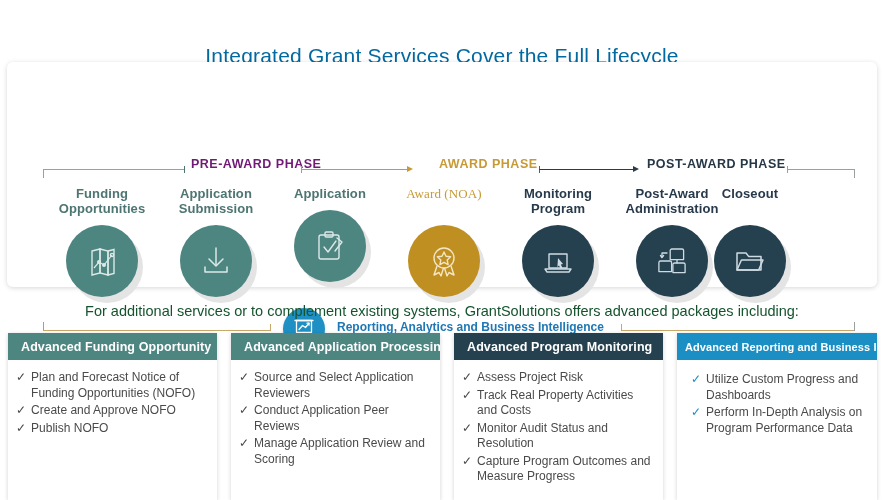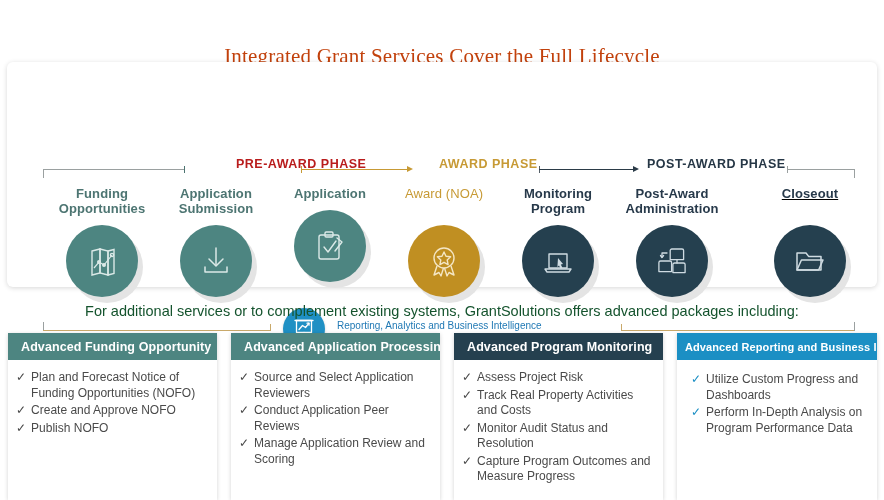--- a/index.html
+++ b/index.html
@@ -15,51 +15,51 @@
   
   .lifecycle-card{
     position:absolute;left:7px;top:62px;width:870px;height:225px;
     background:#ffffff;
     border-radius:6px;
     box-shadow:0 1px 5px rgba(0,0,0,.16);
   }
   .deck-title{
     position:absolute;left:0;top:44px;width:884px;
     text-align:center;
-    font-size:21px;color:#c2410c;letter-spacing:.2px;font-family:Liberation Serif, serif;
+    font-size:21px;color:#0369a1;letter-spacing:.2px;
   }
 
   
   .phase-band{
     position:absolute;left:36px;top:96px;width:812px;height:22px;
   }
   .phase-label{
     position:absolute;top:-1px;
     font-size:12.5px;font-weight:bold;letter-spacing:.5px;white-space:nowrap;
   }
-  .phase-pre{left:148px;color:#b91c1c;margin-left:45px;}
+  .phase-pre{left:148px;color:#701a75;}
   .phase-award{left:396px;color:#c79a35;}
   .phase-post{left:604px;color:#263746;}
 
   .ln{position:absolute;height:1px;top:11px;}
   .tick{position:absolute;width:1px;height:7px;top:8px;}
   .arrowhead{
     position:absolute;top:7.5px;width:0;height:0;
     border-top:3.5px solid transparent;border-bottom:3.5px solid transparent;
   }
   .cap{position:absolute;width:1px;height:9px;top:11px;}
 
   
   .steps{position:absolute;left:36px;top:124px;width:812px;height:110px;}
   .step{position:absolute;top:0;width:118px;text-align:center;}
   .step-label{
     font-size:13px;line-height:15px;font-weight:bold;color:#4d7572;
     letter-spacing:.1px;
   }
-  .step.gold .step-label{color:#c79a35;font-weight:normal;}
+  .step.gold .step-label{color:#c79a35;font-weight:normal;font-family:Liberation Serif, serif;}
   .step.navy .step-label{color:#27394a;}
   .circle-wrap{
     position:relative;width:72px;height:72px;margin:9px auto 0;
   }
   .circle-shadow{
     position:absolute;left:5px;top:6px;width:72px;height:72px;border-radius:50%;
     background:#e4e4e4;
     filter:blur(.4px);
   }
   .circle{
@@ -73,21 +73,21 @@
 
   
   .report-strip{position:absolute;left:36px;top:246px;width:812px;height:40px;}
   .report-circle{
     position:absolute;left:240px;top:0px;width:42px;height:42px;border-radius:50%;
     background:#1f90c4;display:flex;align-items:center;justify-content:center;
     box-shadow:0 1px 3px rgba(0,0,0,.18);
   }
   .report-text{
     position:absolute;left:294px;top:12px;
-    font-size:10px;color:#1f78b4;font-weight:normal;white-space:nowrap;text-align:right;
+    font-size:12px;color:#1f78b4;font-weight:bold;white-space:nowrap;text-align:right;
   }
 
   
   .note{
     position:absolute;left:0;top:303px;width:884px;text-align:center;
     font-size:14.5px;color:#14532d;
   }
 
   
   .panels{position:absolute;left:0;top:333px;width:884px;height:167px;}
@@ -242,21 +242,21 @@
               <path d="M6.5 18 h9.5 a1.6 1.6 0 0 1 1.6 1.6 v9 h-12.7 v-9 A1.6 1.6 0 0 1 6.5 18 z"></path>
               <path d="M20.5 20 h9 a1.6 1.6 0 0 1 1.6 1.6 v8 h-12.2 v-8 A1.6 1.6 0 0 1 20.5 20 z"></path>
               <path d="M13 10 h-5 v4"></path>
               <path d="M6.5 12.5 L8 14.5 L9.6 12.5"></path>
               <path d="M23 17 v3"></path>
             </svg>
           </div>
         </div>
       </div>
 
-      <div class="step navy" style="left:708px;text-decoration:underline;">
+      <div class="step navy" style="left:648px;">
         <div class="step-label">Closeout</div>
         <div class="step-label"></div>
         <div class="circle-wrap" style="margin-top:24px;">
           <div class="circle-shadow"></div>
           <div class="circle c-navy">
             <svg width="36" height="36" viewBox="0 0 36 36" fill="none" stroke="#cfdbe2" stroke-width="1.5" stroke-linejoin="round" stroke-linecap="round">
               <path d="M5 27 V10 h9 l2.6 3.4 H29 V27 z"></path>
               <path d="M5 27 l4.4 -10 H31 l-4.4 10 z"></path>
             </svg>
           </div>

